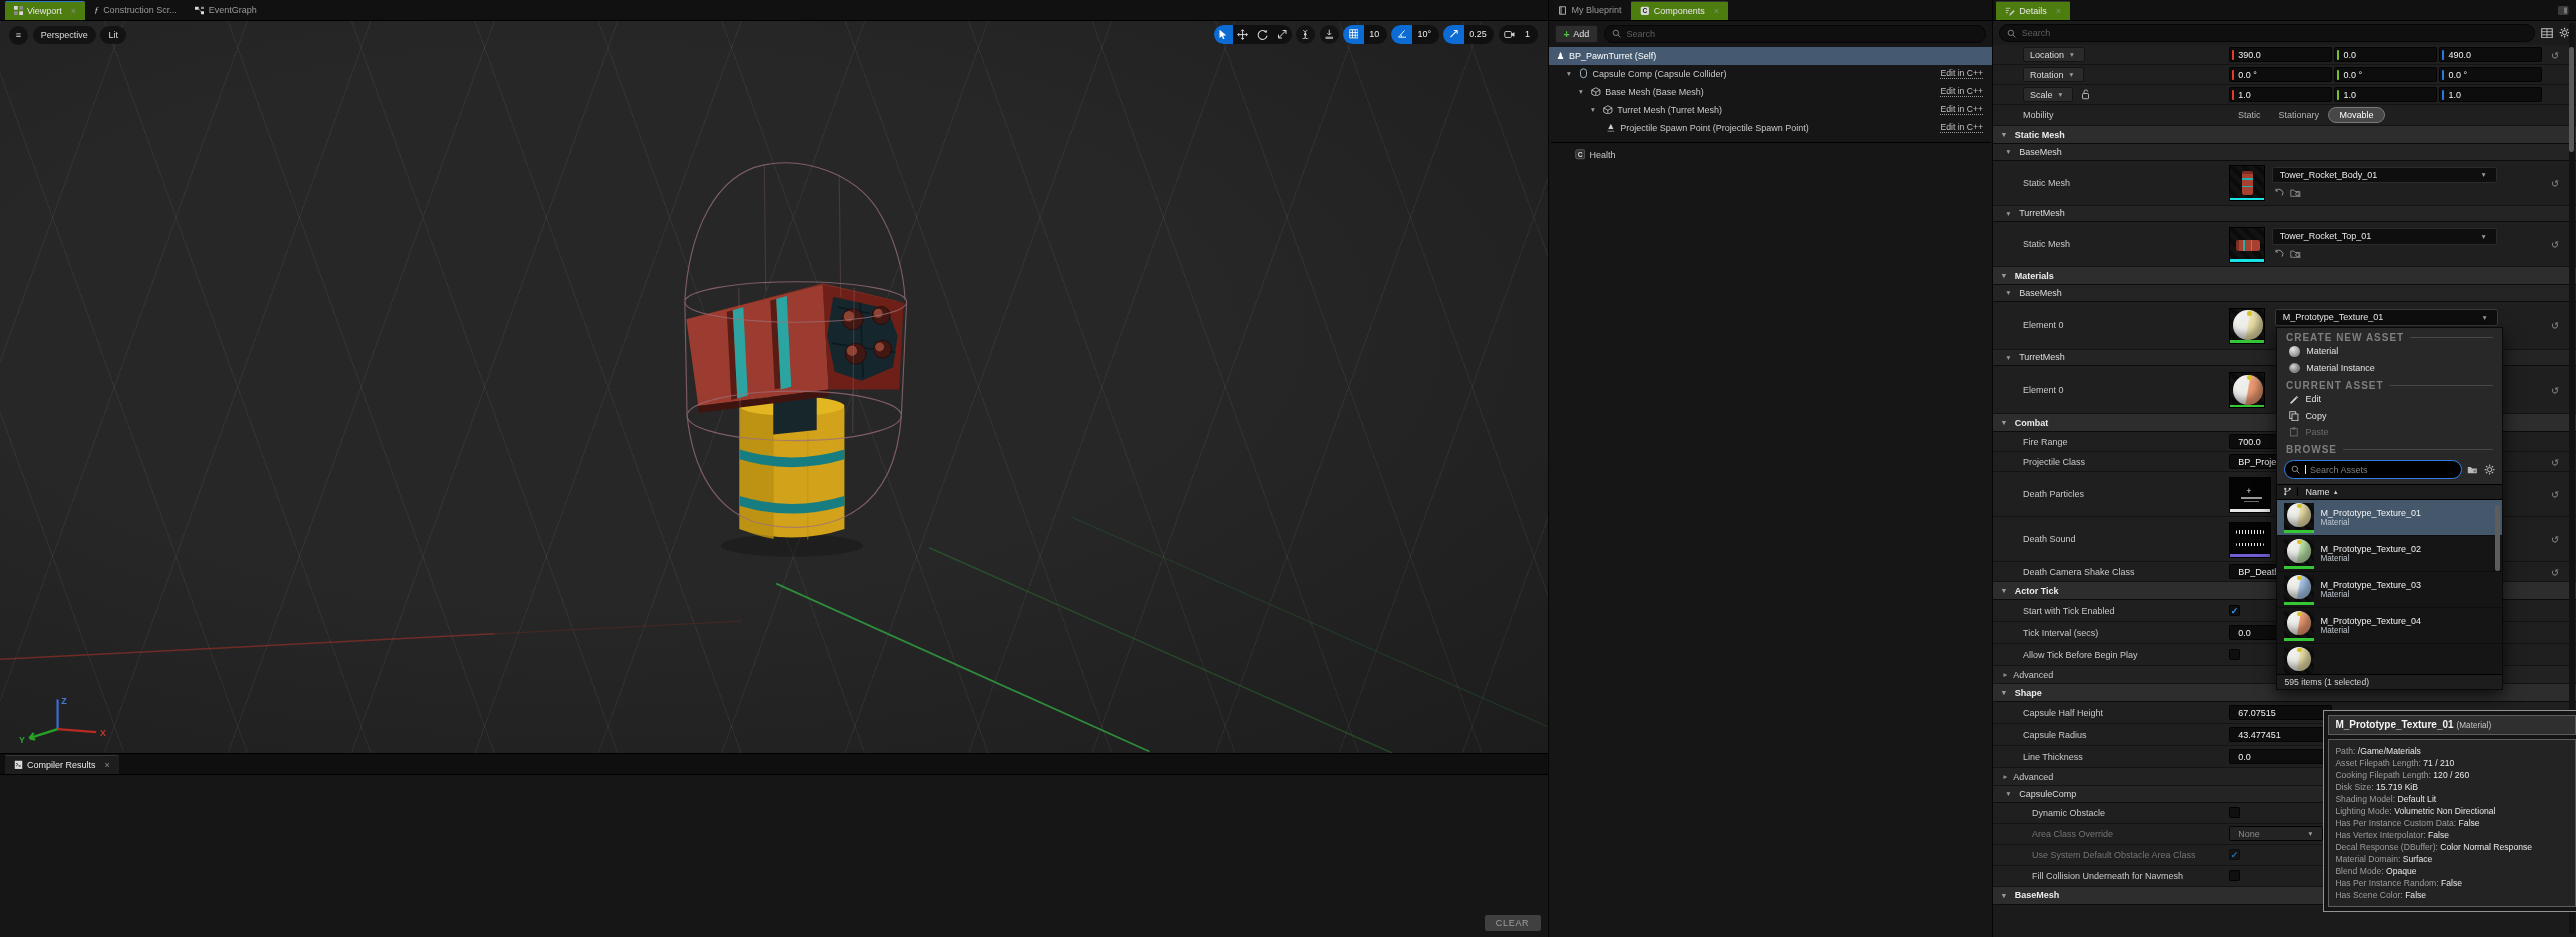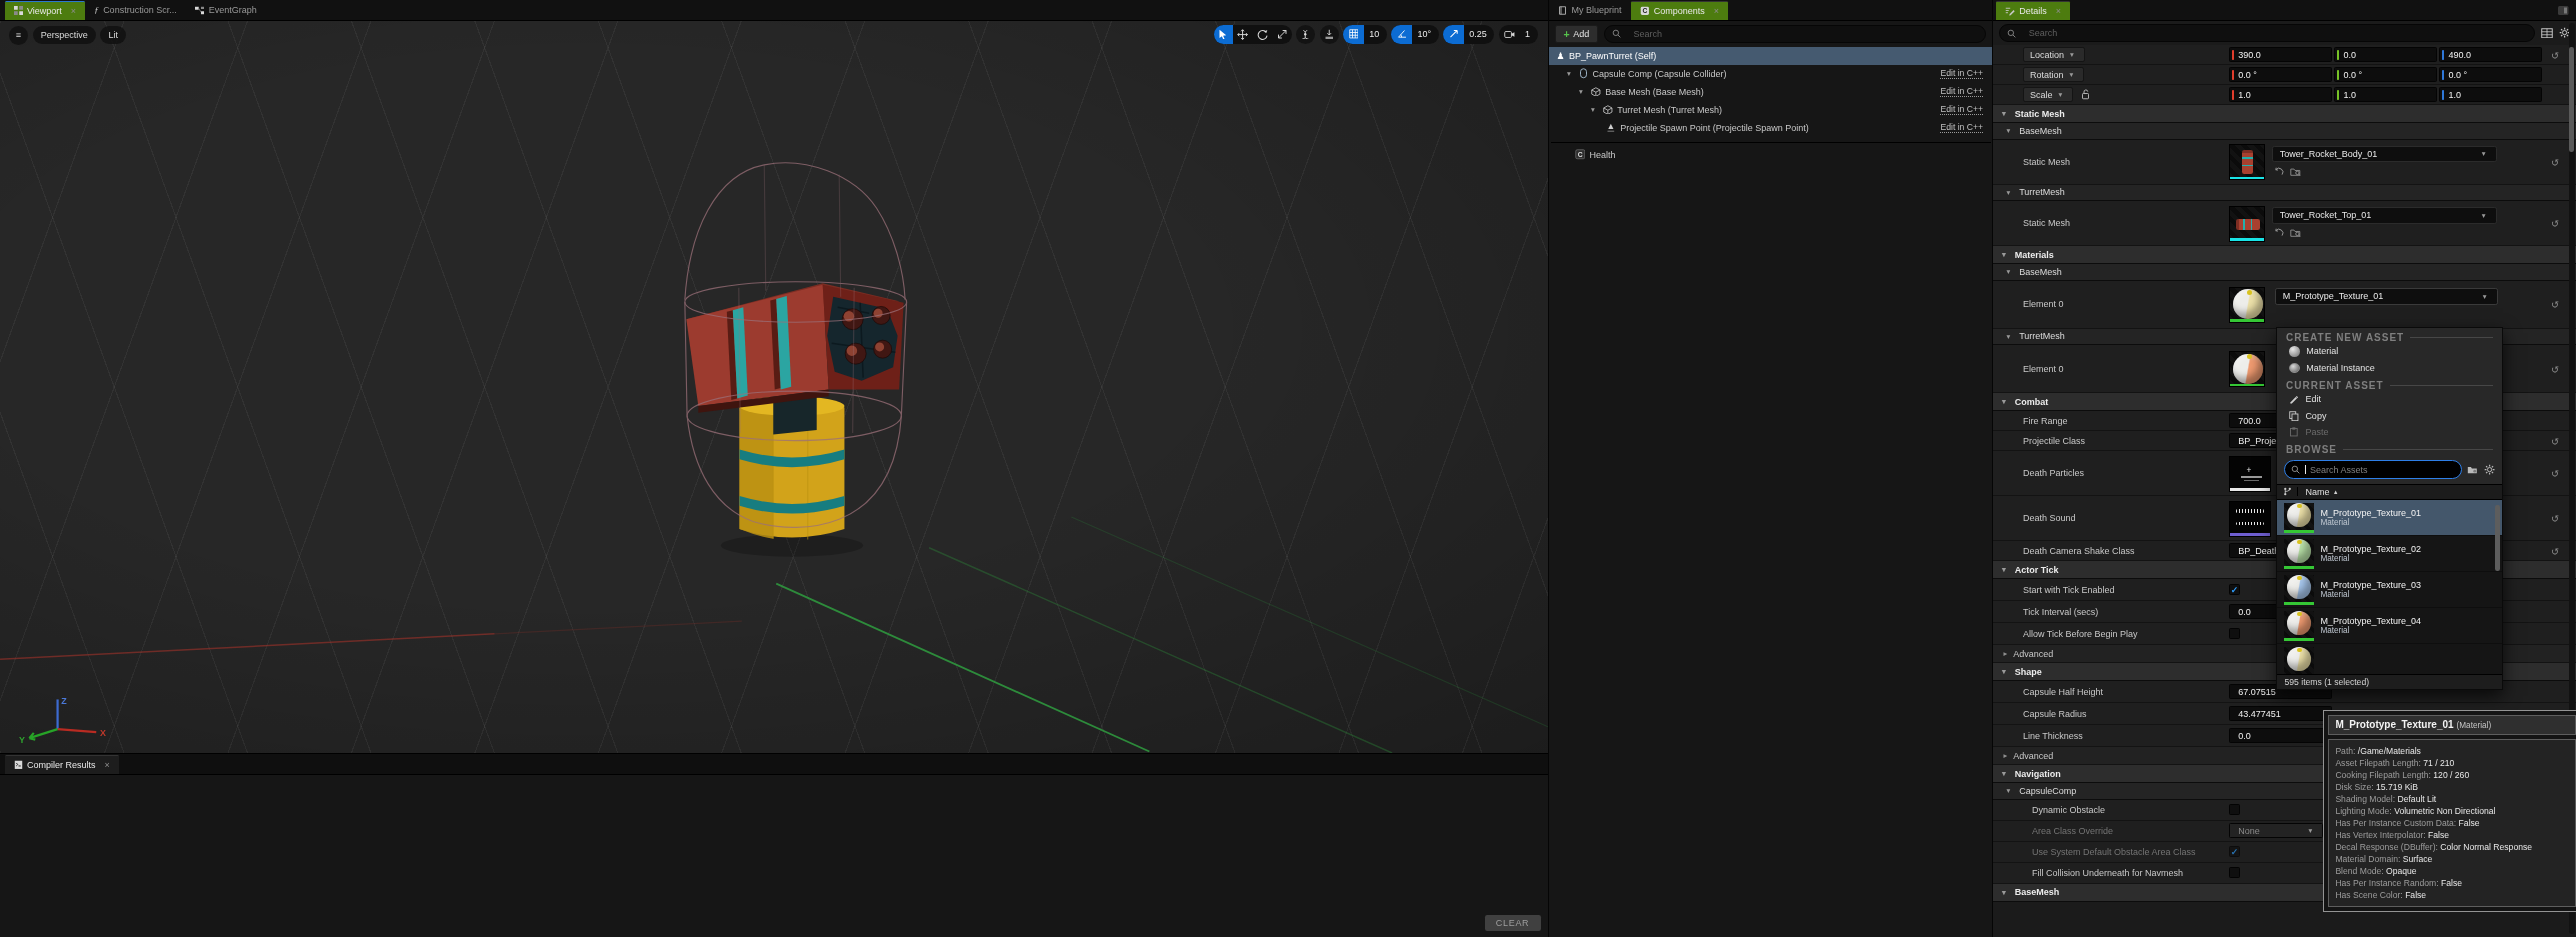--- a/index.html
+++ b/index.html
@@ -27,21 +27,21 @@
   .vbtn{width:19.5px;height:19px;display:flex;align-items:center;justify-content:center;color:#e3e3e3}
   .vbtn.on{background:#0c6cd3}
   .vpill{display:flex;align-items:center;height:19px;background:#101010;border-radius:9.7px;overflow:hidden}
   .vpill .ic{width:21px;height:19px;display:flex;align-items:center;justify-content:center;background:#0c6cd3;color:#fff}
   .vpill .ic.dark{background:transparent;color:#d5d5d5}
   .vpill .tx{padding:0 7.5px 0 5.2px;color:#ececec}
 
   
   .addbtn{display:flex;align-items:center;gap:3.7px;height:18px;background:#2d2d2d;border:0.7px solid #1a1a1a;border-radius:2.2px;padding:0 7.5px;color:#e5e5e5}
   .plus{color:#56c24c;font-weight:bold;font-size:10.5px}
-  .srch{flex:1;display:flex;align-items:center;gap:13px;height:18px;background:#0f0f0f;border:0.7px solid #060606;border-radius:9px;padding:0 6.7px;color:#5f5f5f}
+  .srch{flex:1;display:flex;align-items:center;gap:6px;height:18px;background:#0f0f0f;border:0.7px solid #060606;border-radius:9px;padding:0 6.7px;color:#5f5f5f}
   .trow{height:18px;display:flex;align-items:center;gap:4.5px;color:#c9c9c9;position:relative}
   .trow.sel{background:#455a70;color:#fff}
   .car{color:#9a9a9a;font-size:7.5px;width:7.5px}
   .car::before{content:"▾"}
   .editcpp{position:absolute;right:9px;color:#c2c2c2;font-size:8.6px;border-bottom:0.7px dotted #9a9a9a}
 
   
   .dsec{height:18px;display:flex;align-items:center;gap:5.2px;background:#2d2d2d;border-bottom:0.7px solid #0c0c0c;padding-left:9px;color:#ececec;font-weight:bold}
   .dsub{height:16.5px;display:flex;align-items:center;gap:5.2px;background:#242424;border-bottom:0.7px solid #0c0c0c;padding-left:13.5px;color:#dcdcdc}
   .drow{position:relative;height:20px;display:flex;align-items:center;background:#1f1f1f;border-bottom:0.7px solid #131313;padding-left:30px;color:#c9c9c9}
@@ -487,20 +487,28 @@
           <div class="vbox">
               <span class="bar" style="background:#77c326"></span>
               <span>1.0</span>
             </div>
           <div class="vbox">
               <span class="bar" style="background:#2f78d9"></span>
               <span>1.0</span>
             </div>
         </div>
       </div>
+      <div class="drow h28">
+        <span>Mobility</span>
+        <div class="vcol" style="gap:0">
+          <span style="padding:2.2px 9px;color:#b3b3b3">Static</span>
+          <span style="padding:2.2px 9px;color:#b3b3b3">Stationary</span>
+          <span style="padding:2.2px 10.5px;color:#fff;background:#474747;border:0.7px solid #7a7a7a;border-radius:8.2px">Movable</span>
+        </div>
+      </div>
 
       <div class="dsec">
           <span class="car"></span>
           <span>Static Mesh</span>
         </div>
       <div class="dsub">
           <span class="car"></span>
           <span>BaseMesh</span>
         </div>
       <div class="mrow">
@@ -690,24 +698,20 @@
             <div class="vbox">
               <span>0.0</span>
             </div>
           </div>
       </div>
       <div class="drow" style="height:18px;background:#222;padding-left:10.5px;gap:6px">
         <span class="carr"></span>
           <span>Advanced</span>
       </div>
 
-      <div class="dsec">
-          <span class="car"></span>
-          <span>Navigation</span>
-        </div>
       <div class="dsub">
           <span class="car"></span>
           <span>CapsuleComp</span>
         </div>
       <div class="drow h28" style="padding-left:39px">
         <span>Dynamic Obstacle</span>
         <div class="vcol">
             <div class="cb"></div>
           </div>
       </div>

